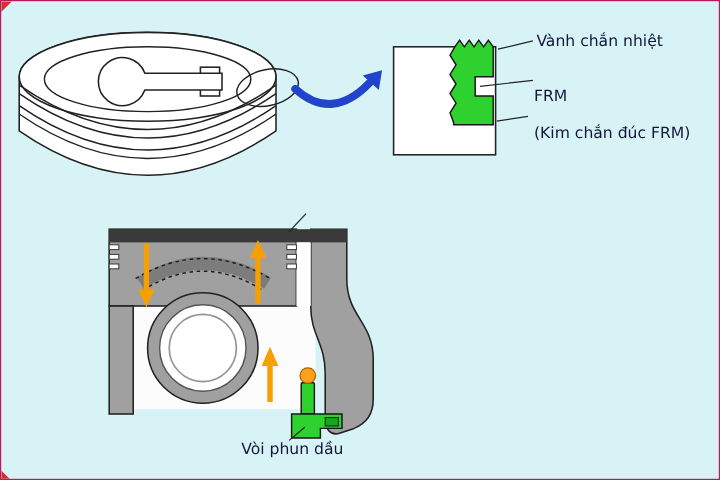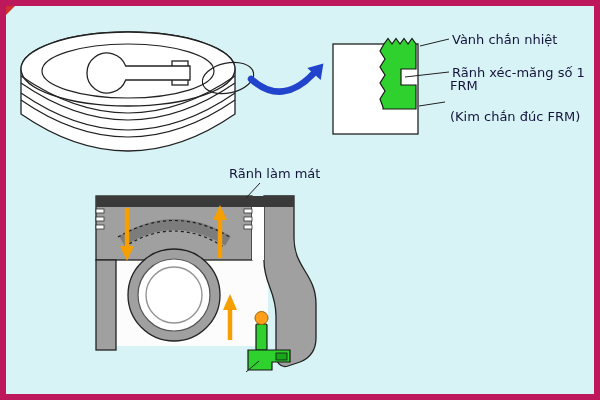--- a/index.html
+++ b/index.html
@@ -1,19 +1,19 @@
 <!DOCTYPE html>
 <html style="--background: #d7f3f5; --frm-green: #2fd12f; --oil-orange: #f59f00; --arrow-blue: #2244cc; --body-gray: #a0a0a0; --crown-dark: #3a3a3a; --label-text: #14143c;"><head>
 <meta charset="utf-8">
 <style>
   html,body{margin:0;padding:0;background:#d7f3f5;}
   .stage{
     position:relative;width:600px;height:400px;overflow:hidden;
     background:var(--background,#d7f3f5);
-    border:6px solid #be185d;box-sizing:border-box;
+    border:1px solid #be185d;box-sizing:border-box;
     font-family:"DejaVu Sans","Liberation Sans",sans-serif;
   }
   .stage svg{position:absolute;left:0;top:0;}
   .lbl{
     position:absolute;font-size:13px;line-height:15px;
     color:var(--label-text,#14143c);white-space:nowrap;
   }
   
   .gray{fill:var(--body-gray,#a0a0a0);stroke:#222;stroke-width:1.3;}
   .whiteshape{fill:#fff;stroke:#222;stroke-width:1.3;}
@@ -114,17 +114,16 @@
 
       <path class="leader" d="M254,177 L240,192"></path>
       <path class="leader" d="M240,366 L253,355"></path>
     </g>
 
     <polygon class="redmark" points="0,0 9,0 0,9"></polygon>
     <polygon class="redmark" points="0,400 0,391 9,400"></polygon>
   </svg>
 
   <div class="lbl" style="left:446px;top:26px">Vành chắn nhiệt</div>
-  <div class="lbl" style="left:446px;top:59px">Rãnh xéc-măng số 1</div>
   <div class="lbl" style="left:444px;top:72px">FRM</div>
   <div class="lbl" style="left:444px;top:103px">(Kim chắn đúc FRM)</div>
-  <div class="lbl" style="left:223px;top:160px">Rãnh làm mát</div>
+  <div class="lbl" style="left:200px;top:366px">Vòi phun dầu</div>
 </div>
 
 </body></html>

